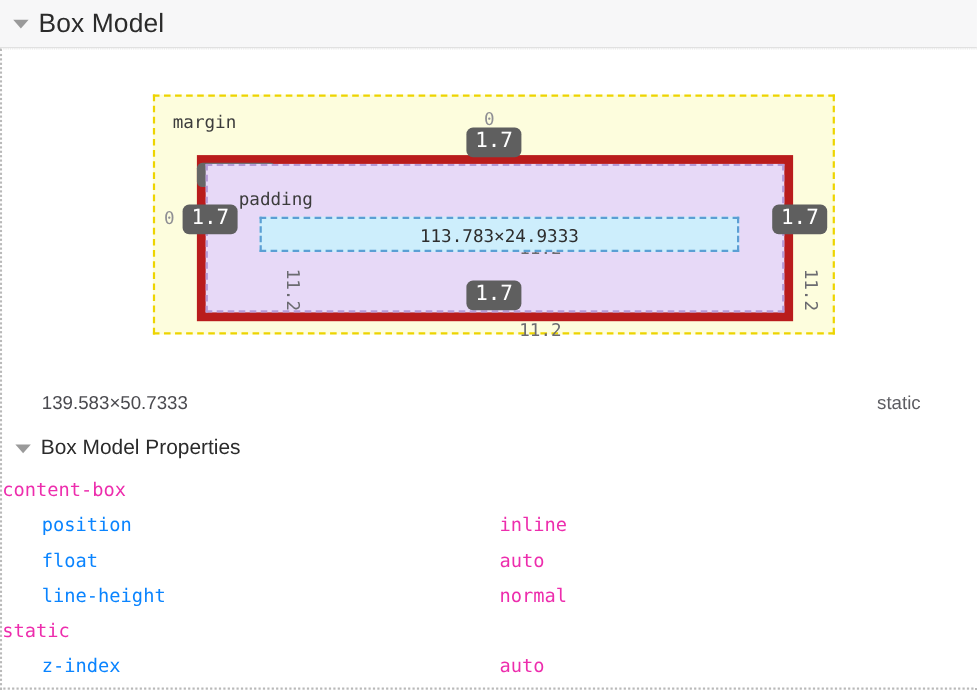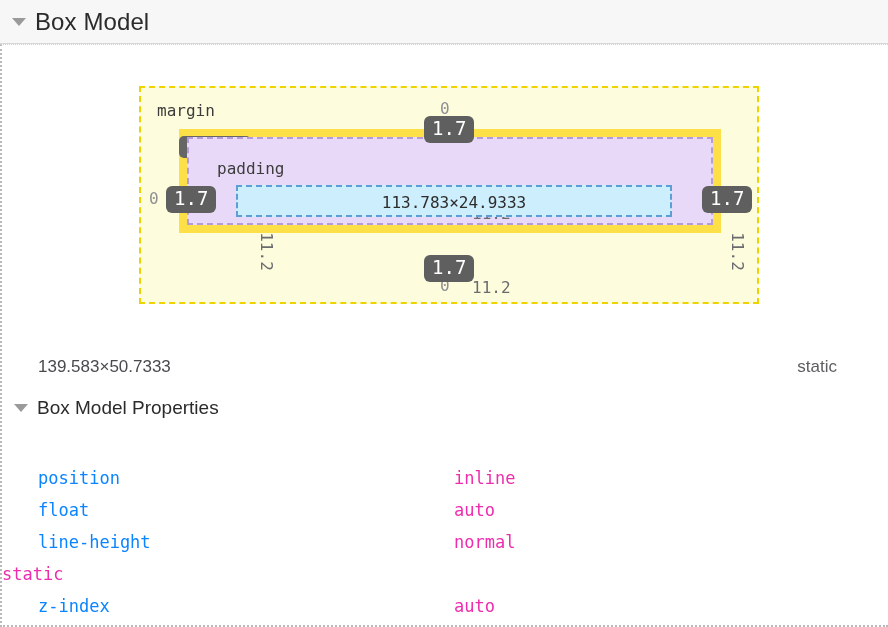--- a/index.html
+++ b/index.html
@@ -55,23 +55,23 @@
   }
 
   .bm-margin {
     position: absolute;
     inset: 0;
     background: #fdfddd;
     border: 2px dashed #edd400;
   }
   .bm-border {
     position: absolute;
-    left: 38px; top: 41px;
-    width: 542px; height: 104px;
-    background: #fde047;
+    left: 38px; top: 53px;
+    width: 542px; height: 151px;
+    background: #b91c1c;
     border: 0;
   }
   .bm-padding {
     position: absolute;
     left: 8px; top: 8px;
     right: 8px; bottom: 8px;
     background: #e7d9f7;
     border: 2px dashed #b59bd8;
   }
   .bm-content {
@@ -260,20 +260,21 @@
     <span class="summary-position">static</span>
   </div>
 
   <div class="props-header">
     <span class="twisty"></span>
     <span class="props-title">Box Model Properties</span>
   </div>
 
   <div class="props-list">
       <div class="prop-row">
+        <span class="prop-value">content-box</span>
       </div>
       <div class="prop-row">
         <span class="prop-name">position</span>
         <span class="prop-value">inline</span>
       </div>
       <div class="prop-row">
         <span class="prop-name">float</span>
         <span class="prop-value">auto</span>
       </div>
       <div class="prop-row">

